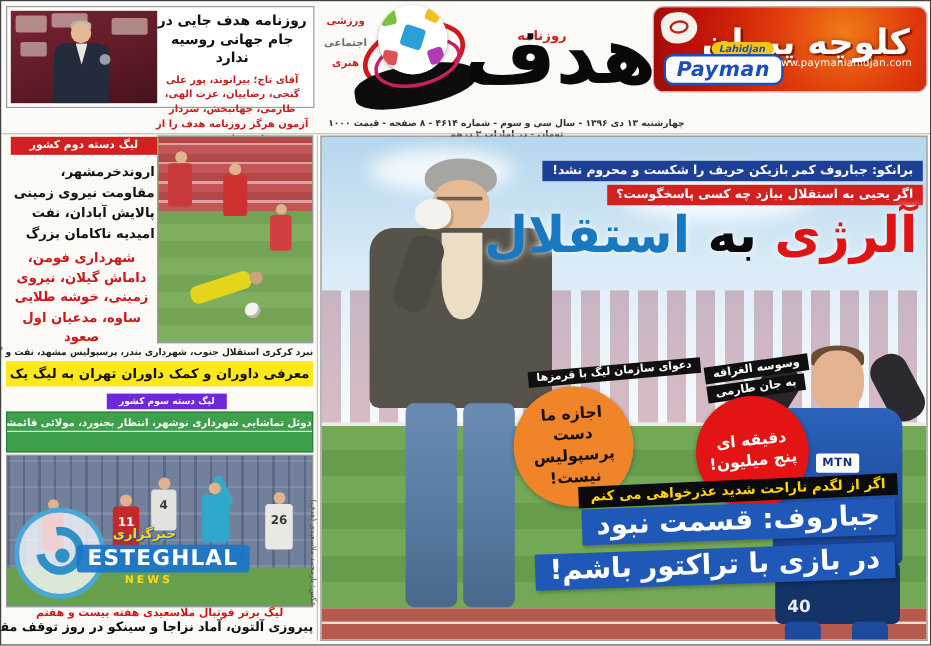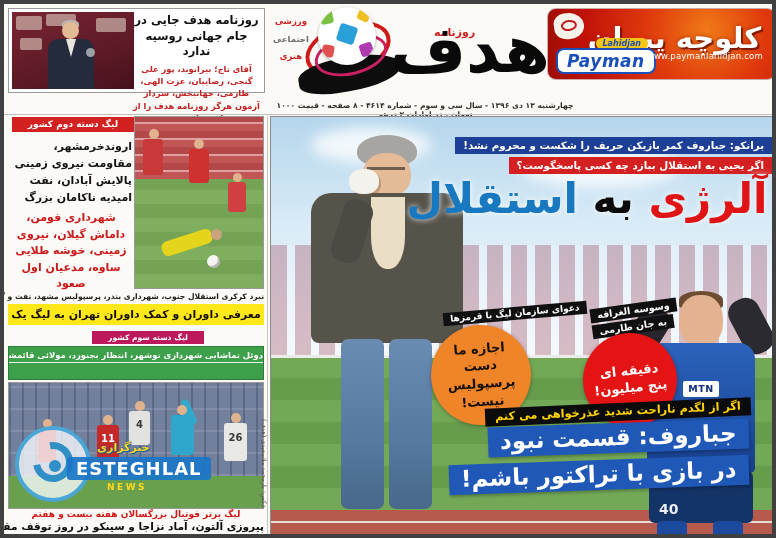--- a/index.html
+++ b/index.html
@@ -1,18 +1,18 @@
 <!DOCTYPE html>
 <html lang="fa"><head>
 <meta charset="utf-8">
 <style>
   * { margin:0; padding:0; box-sizing:border-box; }
   body { background:#888; font-family:"DejaVu Sans", sans-serif; }
   .page { position:relative; width:776px; height:538px; background:#fbfaf7; margin:0 auto;
-          overflow:hidden; border:4px solid #404040; }
+          overflow:hidden; border:1px solid #404040; }
 
   
   .tl-box { position:absolute; left:4px; top:4px; width:257px; height:85px;
             border:1px solid #9a9a9a; background:#fff; }
   .tl-photo { position:absolute; left:3px; top:3px; width:122px; height:77px;
               background:linear-gradient(160deg,#7a2433 0%, #5d1a26 60%, #46121c 100%); overflow:hidden; }
   .tl-sponsor { position:absolute; background:rgba(235,225,210,.55); border-radius:2px; }
   .tl-head { position:absolute; left:50px; top:10px; width:17px; height:17px; border-radius:50%;
              background:#e3ba94; }
   .tl-hair { position:absolute; left:50px; top:8px; width:17px; height:7px; border-radius:50% 50% 0 0;
@@ -85,21 +85,21 @@
   .ball1 { position:absolute; left:72px; top:138px; width:13px; height:13px; border-radius:50%;
            background:#f4f4f0; box-shadow:inset -2px -2px 0 rgba(0,0,0,.25); }
   .div2-black { position:absolute; left:6px; top:134px; width:122px; direction:rtl;
                 font-size:11px; font-weight:bold; color:#131313; line-height:1.55; }
   .div2-red { position:absolute; left:6px; top:206px; width:122px; text-align:center; direction:rtl;
               font-size:11px; font-weight:bold; color:#cc1a1a; line-height:1.5; }
   .derby-line { position:absolute; left:4px; top:288px; width:256px; text-align:center; direction:rtl;
                 font-size:7.6px; font-weight:bold; color:#24201c; white-space:nowrap; }
   .yellow-bar { position:absolute; left:4px; top:300px; width:256px; height:21px; background:#ffe81a;
                 color:#151005; font-size:11px; font-weight:bold; text-align:center; line-height:21px; direction:rtl; }
-  .div3-header { position:absolute; left:88px; top:327px; width:112px; height:13px; background:#be185d;
+  .div3-header { position:absolute; left:88px; top:327px; width:100px; height:13px; background:#6d28d9;
                  color:#fff; font-size:7.6px; font-weight:bold; text-align:center; line-height:13px; direction:rtl; }
   .green-box { position:absolute; left:4px; top:342px; width:256px; height:34px; background:#3ea04b;
                border:1px solid #2d7d3a; }
   .green-row { height:16px; color:#fff; font-size:8.4px; font-weight:bold; text-align:center;
                line-height:16px; direction:rtl; white-space:nowrap; overflow:hidden; }
   .green-row:first-child { border-bottom:1px solid #e9f5ea; }
   .lc-photo2 { position:absolute; left:4px; top:378px; width:256px; height:127px; border:1px solid #999;
                overflow:hidden; background:#6d84b2; }
   .p2-fence { position:absolute; inset:0 0 32px 0;
               background:#72809c;
@@ -320,21 +320,21 @@
     <div class="wm-circle">
       <div class="wm-swirl"></div>
       <div class="wm-dot"></div>
     </div>
     <div class="wm-fa">خبرگزاری</div>
     <div class="wm-en">ESTEGHLAL</div>
     <div class="wm-news">NEWS</div>
   </div>
   <div class="photo-credit">عکس: یارمحمد ملاسعیدی (هدف)</div>
 
-  <div class="premier-red">لیگ برتر فوتبال بزرگسالان هفته بیست و هفتم</div>
+  <div class="premier-red">لیگ برتر فوتبال ملاسعیدی هفته بیست و هفتم</div>
   <div class="premier-black">پیروزی آلتون، آماد نزاجا و سینکو در روز توقف مقاومت</div>
 
   <div class="main-box">
     <div class="cloud" style="left:40px;top:10px;width:120px;height:36px;"></div>
     <div class="cloud" style="left:250px;top:30px;width:160px;height:40px;"></div>
     <div class="stands"></div>
     <div class="stands-rail"></div>
     <div class="pitch"></div>
     <div class="track"></div>
     <div class="track-line"></div>

